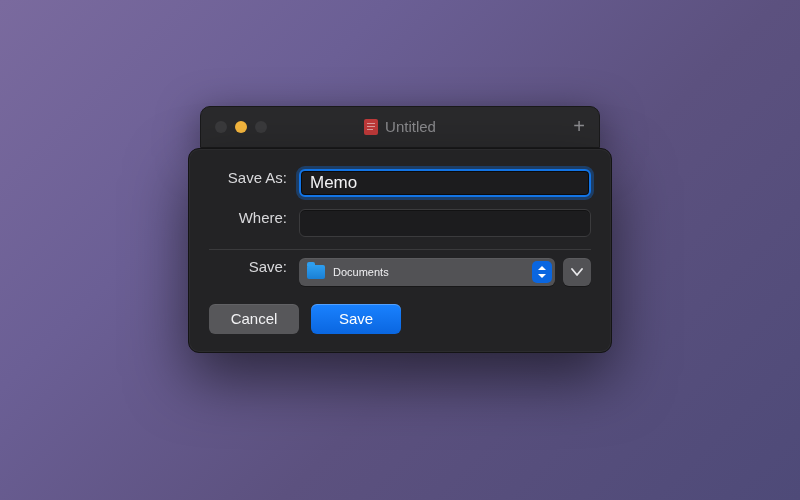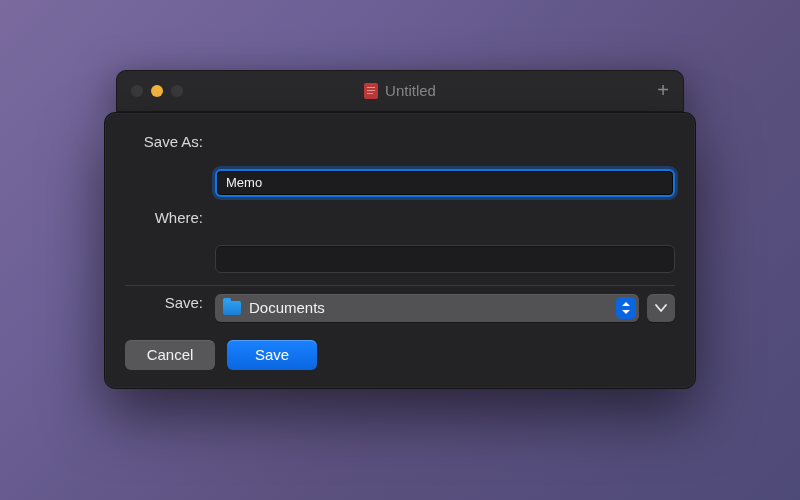--- a/index.html
+++ b/index.html
@@ -3,21 +3,21 @@
 <meta charset="utf-8">
 <style>
   * { box-sizing: border-box; margin: 0; padding: 0; }
   html, body { width: 800px; height: 500px; overflow: hidden; }
   body {
     font-family: -apple-system, "Helvetica Neue", Arial, sans-serif;
     background: linear-gradient(135deg, #7a6a9e 0%, #6b5f95 30%, #5c517f 60%, #4e4a78 100%);
     display: flex; align-items: center; justify-content: center;
     font-size: 15px;
   }
-  .stage { position: relative; width: 592px; }
+  .stage { position: relative; width: 424px; }
 
   
   .parent-window {
     position: absolute; top: -42px; left: 12px; right: 12px;
     height: 42px;
     background: #2a2a2c;
     border: 1px solid #1a1a1b;
     border-radius: 10px 10px 0 0;
     display: flex; align-items: center;
     padding: 0 14px;
@@ -67,38 +67,37 @@
     width: 90px; text-align: right; color: #d9d9dc;
     padding-right: 12px; font-size: 15px;
   }
   .field {
     flex: 1; height: 28px;
     background: #1c1c1e;
     border: 1px solid #3b3b3d;
     border-radius: 6px;
     color: #f2f2f4;
     padding: 0 10px;
-    font-size: 13px;
+    font-size: 17px;
     outline: none;
     box-shadow: inset 0 1px 0 rgba(0,0,0,0.35);
-    margin-top: 36px;
   }
   .field.focused {
     border: 2px solid #1274e5;
     box-shadow: 0 0 0 3px rgba(18,116,229,0.35), inset 0 0 0 1px #0a0a0b;
     padding: 0 9px;
   }
   .where-wrap { flex: 1; display: flex; align-items: center; gap: 8px; }
   .popup {
     flex: 1; height: 28px;
     background: #525255;
     border-radius: 6px;
     display: flex; align-items: center;
     padding: 0 24px 0 8px;
-    color: #f1f1f3; font-size: 15px;
+    color: #f1f1f3; font-size: 11px;
     position: relative; cursor: default;
     box-shadow: inset 0 1px 0 rgba(255,255,255,0.06), 0 1px 0 rgba(0,0,0,0.3);
   }
   .folder-icon {
     width: 18px; height: 14px; border-radius: 2px;
     background: linear-gradient(#2e9ff0,#1a7fd4);
     margin-right: 8px; position: relative;
   }
   .folder-icon::before {
     content:""; position:absolute; left:0; top:-3px; width:8px; height:4px;

